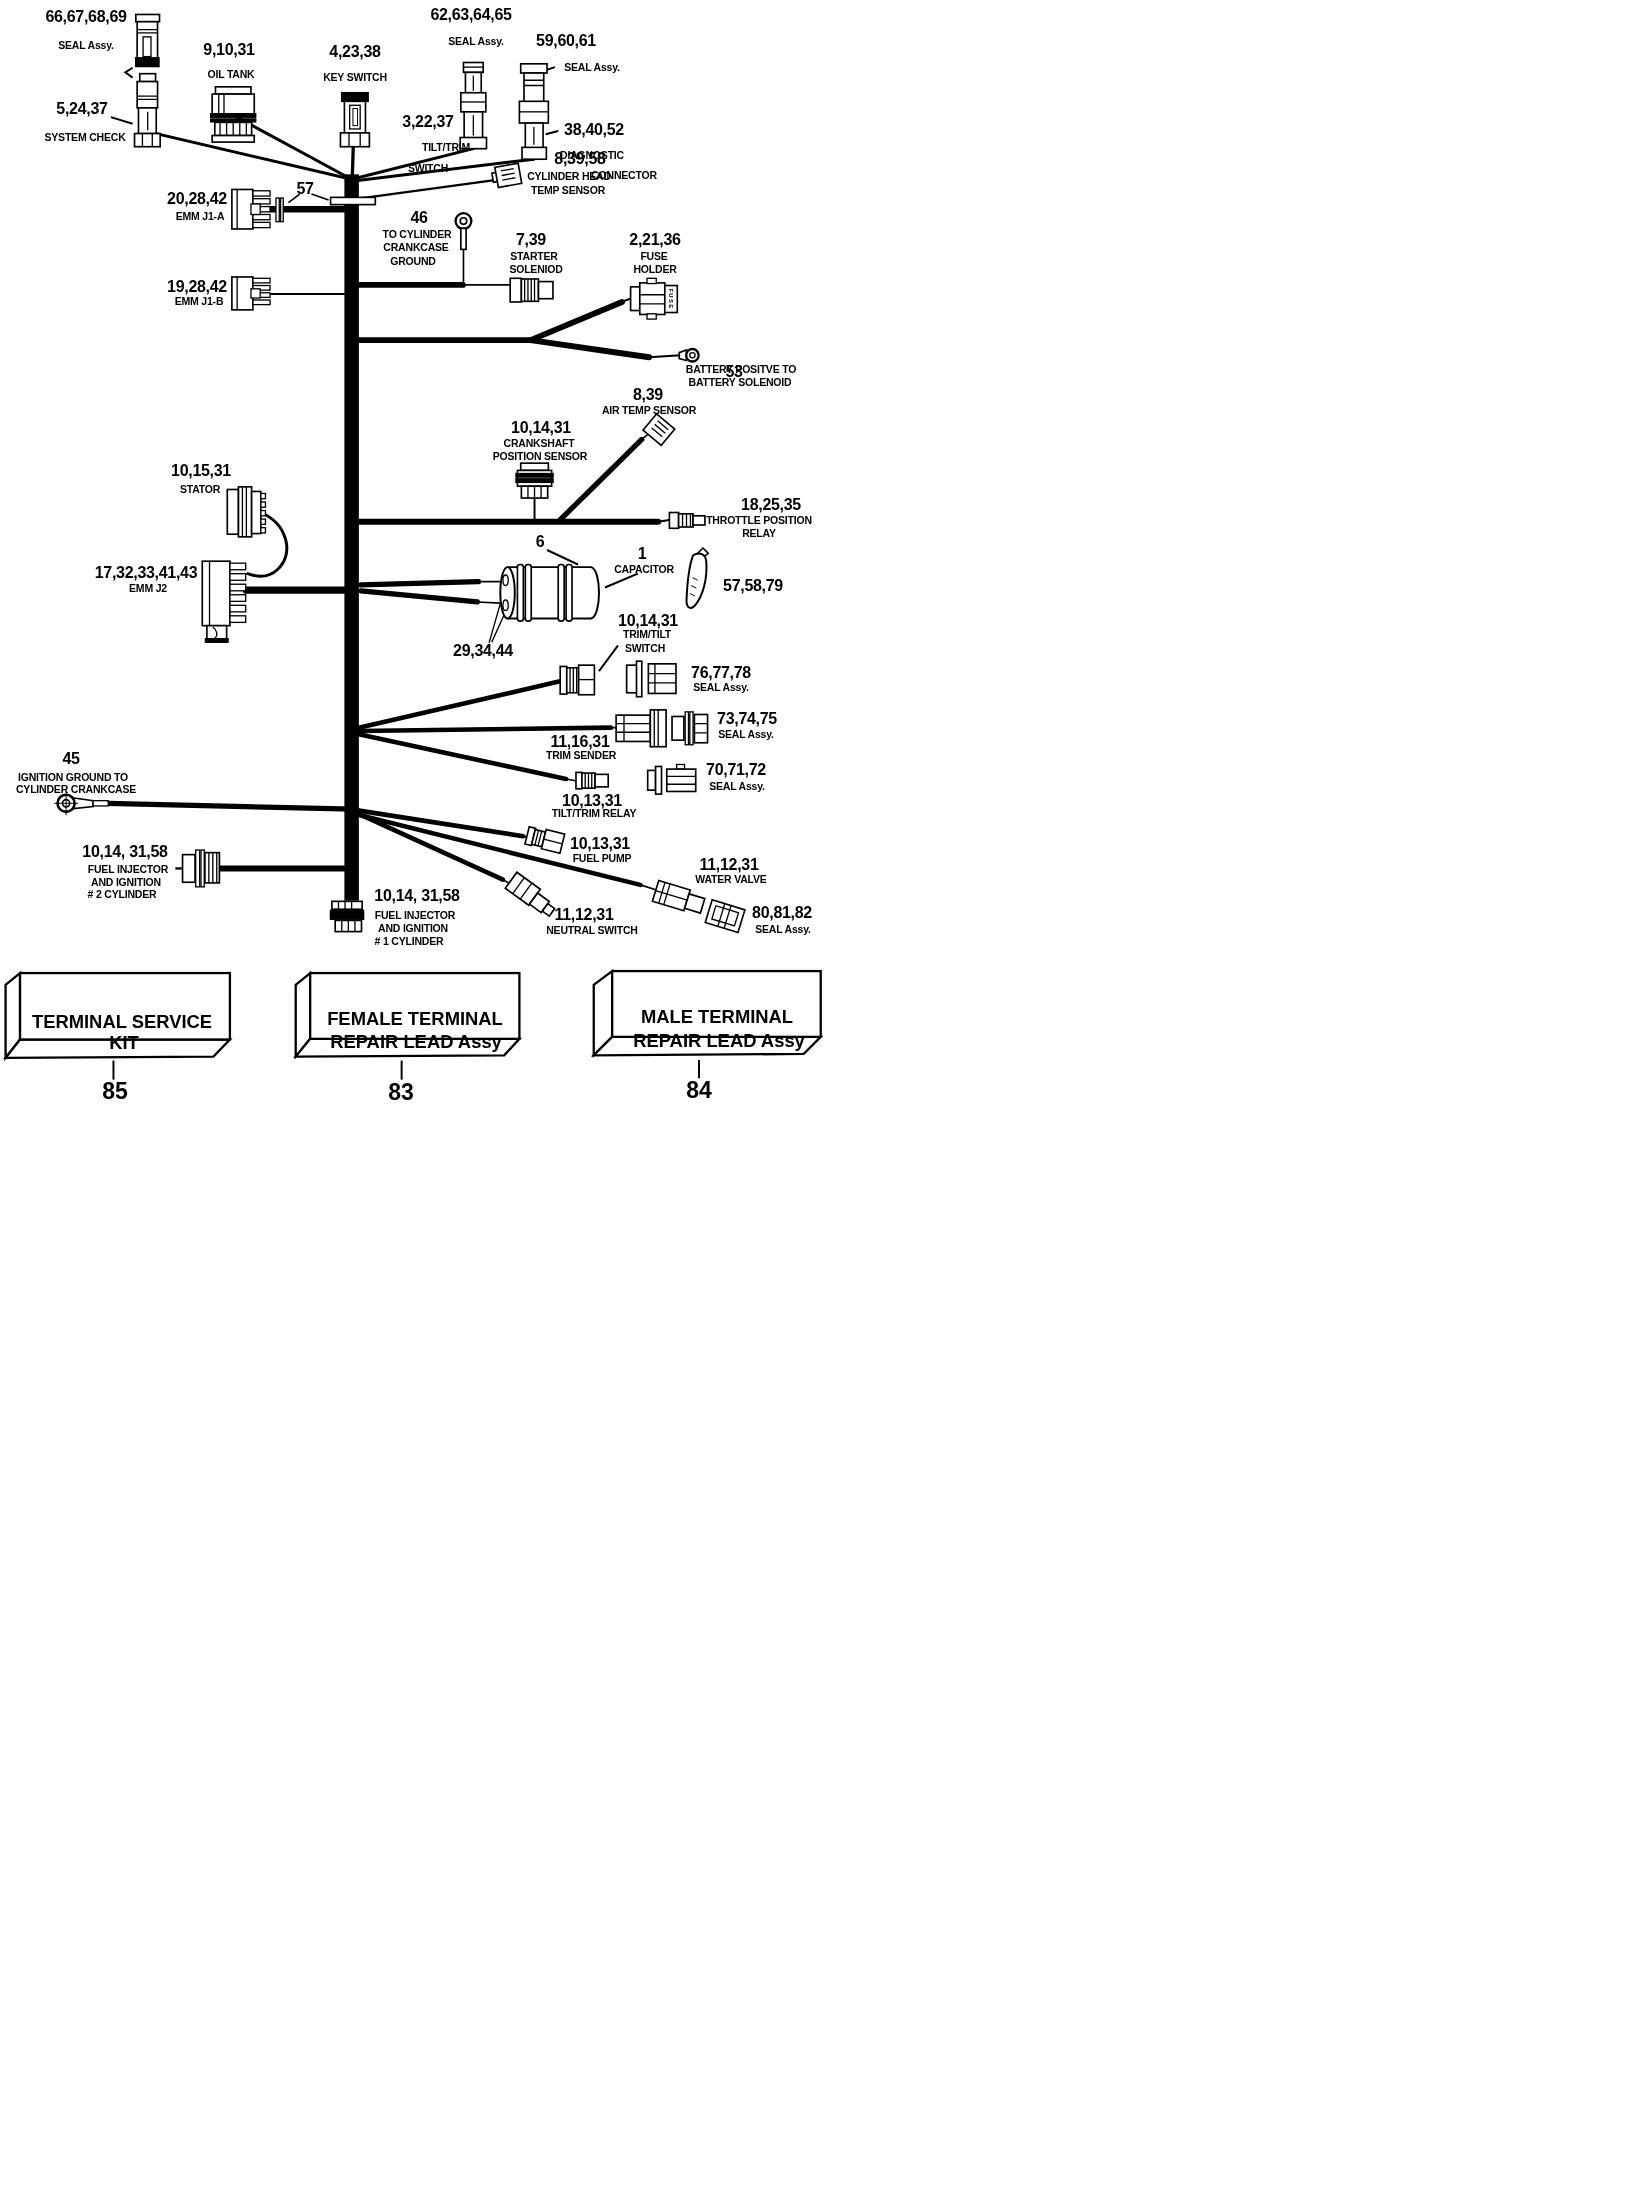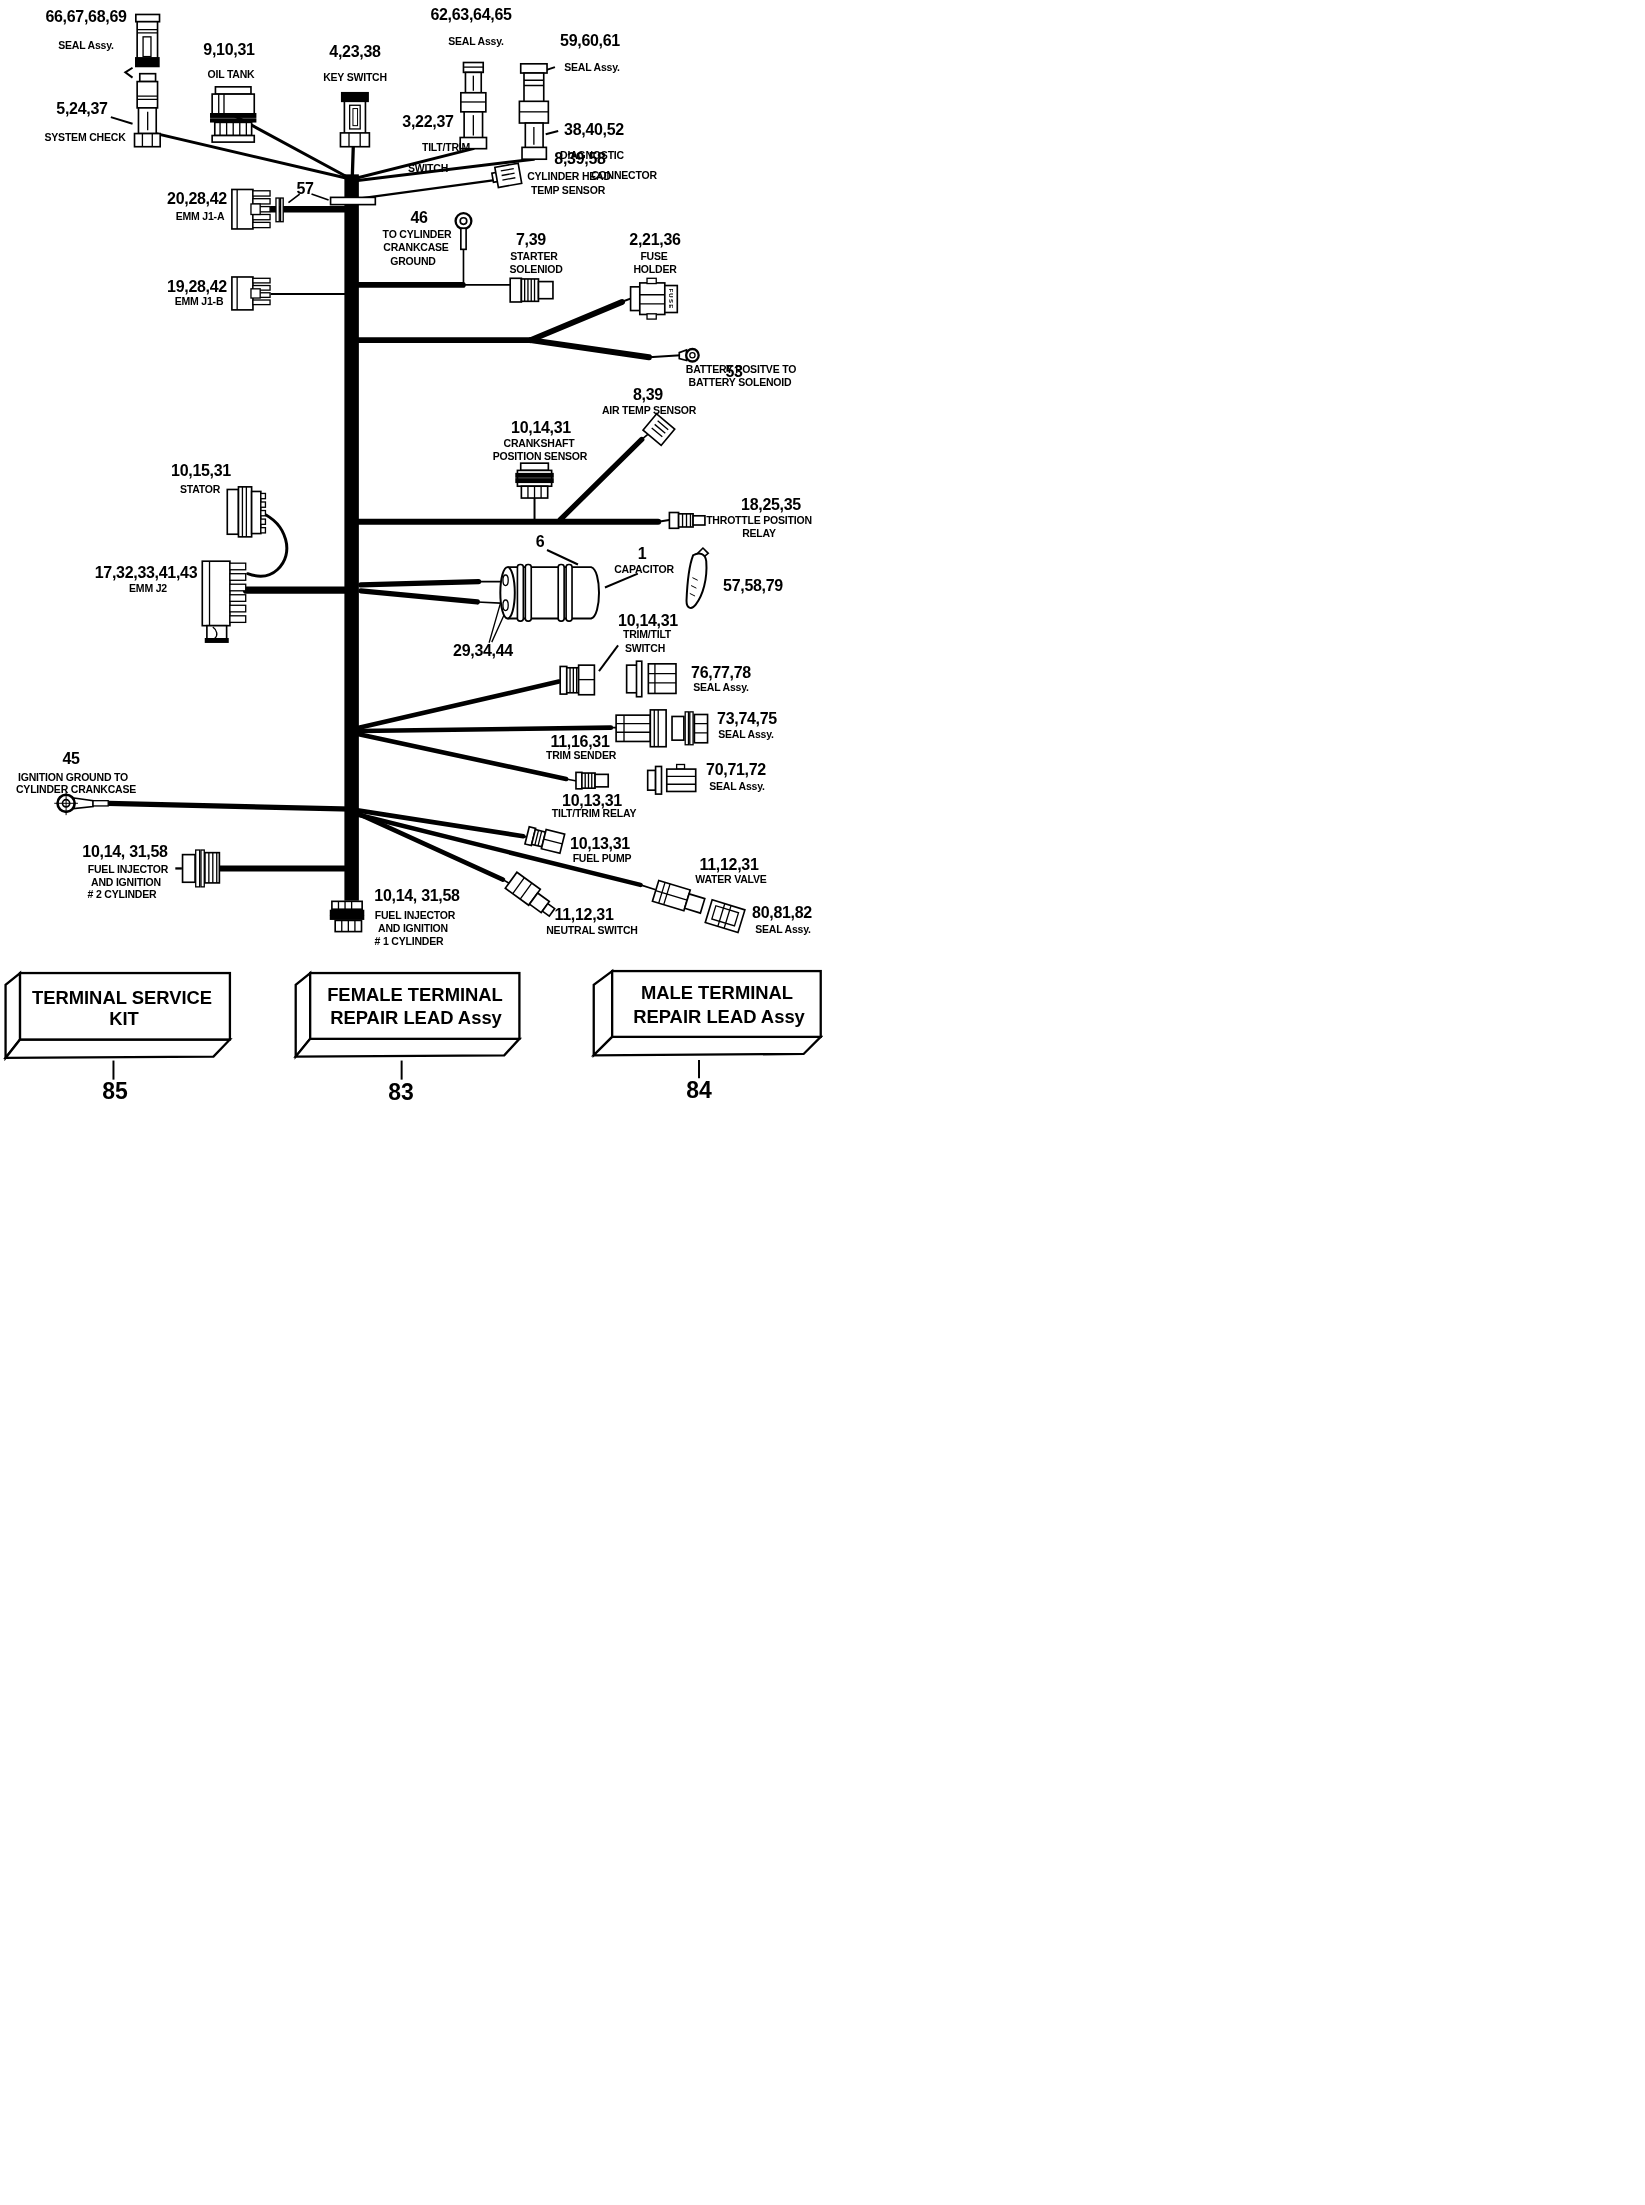--- a/index.html
+++ b/index.html
@@ -3,21 +3,21 @@
 <meta charset="utf-8">
 <style>
   html,body{margin:0;padding:0;background:#ffffff;}
   #canvas{position:relative;width:823px;height:1102px;background:#fff;overflow:hidden;
           font-family:"Liberation Sans", sans-serif;}
   #art{position:absolute;left:0;top:0;}
   .t{position:absolute;transform:translate(-50%,-50%);color:#000;font-weight:bold;
      white-space:nowrap;text-align:center;line-height:1;}
   .ref{font-size:16px;letter-spacing:-0.3px;}
   .nm{font-size:10.5px;letter-spacing:-0.2px;text-align:right;}
-  .bx{font-size:18.4px;}
+  .bx{font-size:18.4px;margin-top:24px;}
   .num{font-size:23px;}
   .fusev{position:absolute;transform:translate(-50%,-50%) rotate(90deg);color:#000;
          font-weight:bold;font-size:6px;letter-spacing:1.3px;}
 </style>
 </head>
 <body>
 
 <div id="canvas">
 
 <svg id="art" width="823" height="1102" viewBox="0 0 1250 1675" fill="none" stroke="#000" stroke-width="2.5">
@@ -409,21 +409,21 @@
 <div class="t nm" style="left:85px;top:137px">SYSTEM CHECK</div>
 <div class="t ref" style="left:229px;top:50px">9,10,31</div>
 <div class="t nm" style="left:231px;top:74px">OIL TANK</div>
 <div class="t ref" style="left:355px;top:52px">4,23,38</div>
 <div class="t nm" style="left:355px;top:77px">KEY SWITCH</div>
 <div class="t ref" style="left:471px;top:15px">62,63,64,65</div>
 <div class="t nm" style="left:476px;top:41px">SEAL Assy.</div>
 <div class="t ref" style="left:428px;top:122px">3,22,37</div>
 <div class="t nm" style="left:446px;top:147px">TILT/TRIM</div>
 <div class="t nm" style="left:428px;top:168px">SWITCH</div>
-<div class="t ref" style="left:590px;top:41px">59,60,61</div>
+<div class="t ref" style="left:566px;top:41px">59,60,61</div>
 <div class="t nm" style="left:592px;top:67px">SEAL Assy.</div>
 <div class="t ref" style="left:594px;top:130px">38,40,52</div>
 <div class="t nm" style="left:592px;top:155px">DIAGNOSTIC</div>
 <div class="t nm" style="left:624px;top:175px">CONNECTOR</div>
 <div class="t ref" style="left:580px;top:159px">8,39,58</div>
 <div class="t nm" style="left:569px;top:176px">CYLINDER HEAD</div>
 <div class="t nm" style="left:568px;top:190px">TEMP SENSOR</div>
 <div class="t ref" style="left:197px;top:199px">20,28,42</div>
 <div class="t nm" style="left:200px;top:216px">EMM J1-A</div>
 <div class="t ref" style="left:305px;top:189px">57</div>

